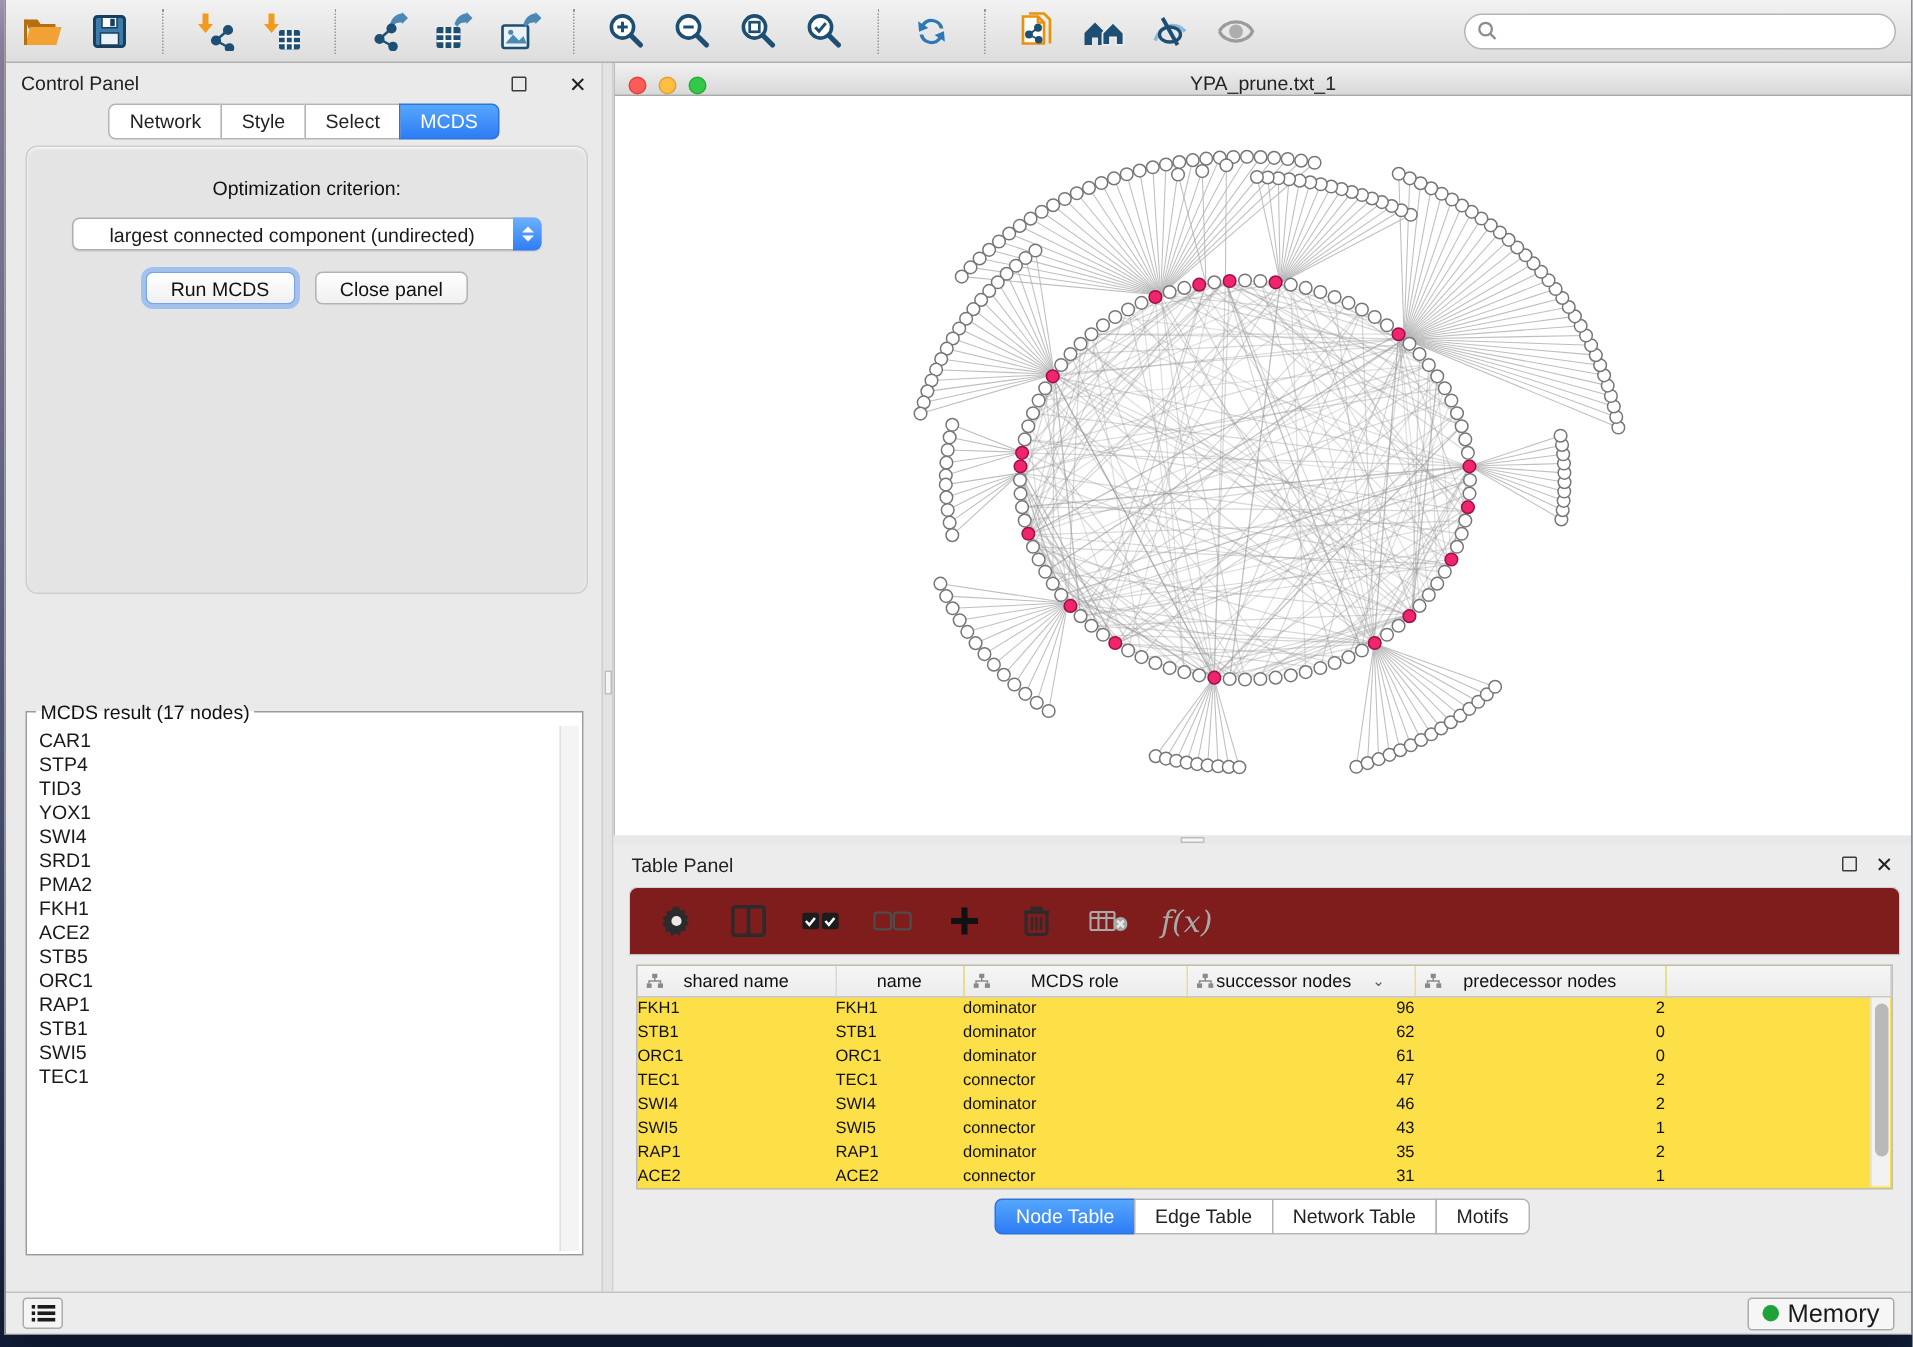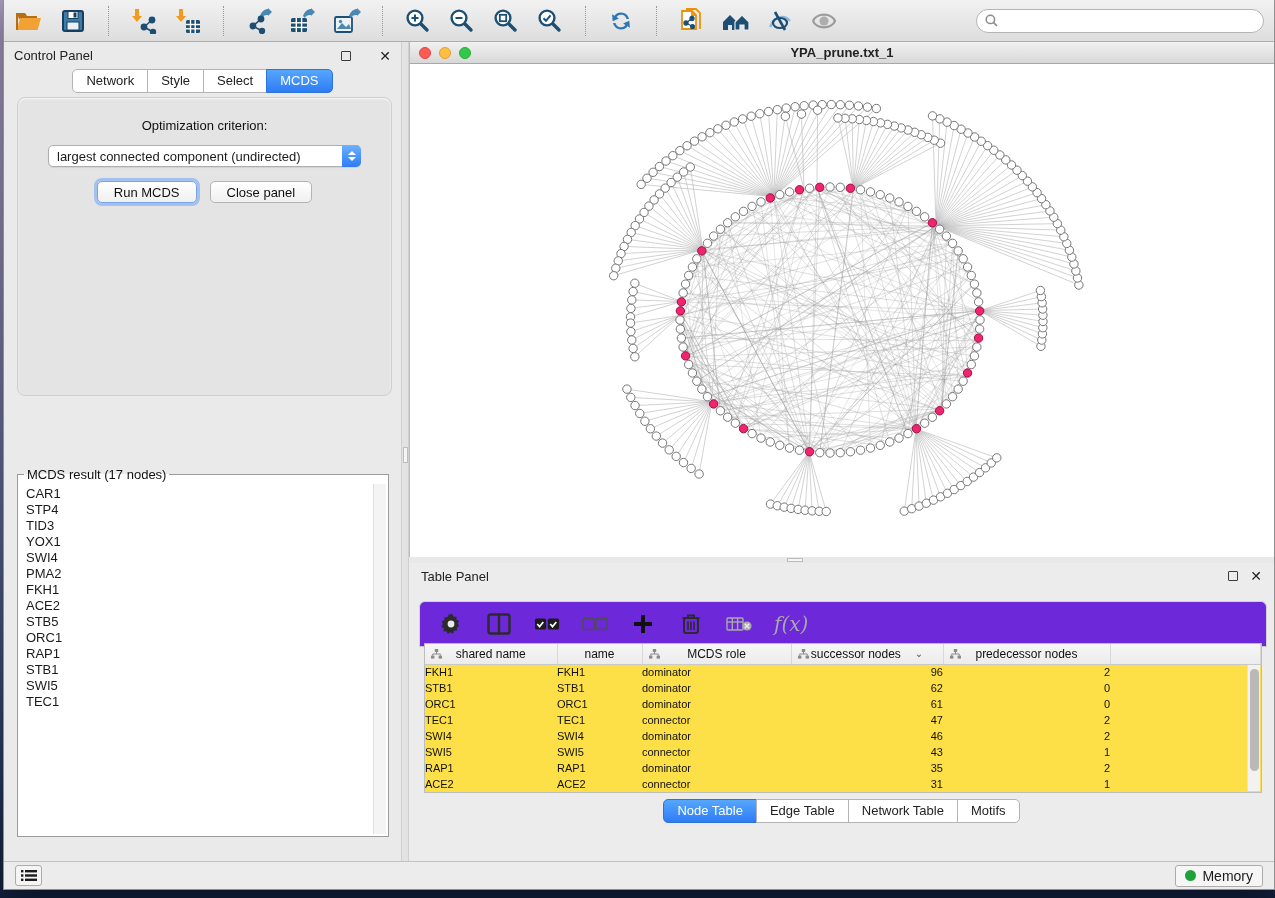--- a/index.html
+++ b/index.html
@@ -50,21 +50,21 @@
     position:absolute; left:13px; right:9px; top:55px; height:299px;
     background:#e4e4e4; border:1px solid #cfcfcf; border-radius:8px;
     box-shadow:inset 0 1px 2px rgba(255,255,255,.8);
   }
   .opt-label { text-align:center; font-size:13px; margin-top:20px; color:#111; }
   .dropdown {
     margin:12px auto 0; width:313px; height:22px; background:#fff;
     border:1px solid #aeaeae; border-radius:5px; display:flex; align-items:center;
     font-size:13px; cursor:pointer; box-shadow:0 1px 1px rgba(0,0,0,.08);
   }
-  .dropdown .dd-text { flex:1; padding:0 8px; white-space:nowrap; overflow:hidden; }
+  .dropdown .dd-text { flex:1; padding:0 24px; white-space:nowrap; overflow:hidden; }
   .dd-step {
     width:19px; height:22px; margin:-1px -1px -1px 0; border-radius:0 5px 5px 0;
     background:linear-gradient(#6cb1fd,#2f7cf6); display:flex; flex-direction:column;
     align-items:center; justify-content:center; gap:2px;
   }
   .dd-step i { display:block; width:0; height:0; border-left:4px solid transparent; border-right:4px solid transparent; }
   .dd-up { border-bottom:4px solid #fff; }
   .dd-dn { border-top:4px solid #fff; }
   .btn-row { display:flex; justify-content:center; gap:13px; margin-top:14px; }
   .aqua-btn {
@@ -83,34 +83,34 @@
   
   .vsplit { width:8px; flex:none; background:#e3e3e3; border-left:1px solid #cfcfcf; border-right:1px solid #cfcfcf; position:relative; }
   .vsplit .grip { position:absolute; top:405px; left:1px; width:5px; height:16px; background:#f5f5f5; border:1px solid #bdbdbd; }
   .hsplit { height:6px; background:#e8e8e8; position:relative; flex:none; }
   .hsplit .grip { position:absolute; left:378px; top:1px; width:16px; height:4px; background:#f5f5f5; border:1px solid #bdbdbd; }
   
   .rside { flex:1; display:flex; flex-direction:column; min-width:0; }
   .netpane { height:515px; flex:none; display:flex; flex-direction:column; border-left:1px solid #bdbdbd; }
   .net-title {
     height:22px; background:linear-gradient(#f1f1f1,#d8d8d8); border-bottom:1px solid #a8a8a8;
-    display:flex; align-items:center; position:relative; flex:none;font-weight:bold;
+    display:flex; align-items:flex-end; position:relative; flex:none;
   }
   .tl { width:12px; height:12px; border-radius:50%; margin-left:8px; }
   .tl.r { background:#fc5b57; border:1px solid #e1443e; margin-left:9px; }
   .tl.y { background:#fdbe41; border:1px solid #e0a133; }
   .tl.g { background:#34c84a; border:1px solid #2aa93a; }
   .net-title .t { position:absolute; left:0; right:0; text-align:center; font-size:13px; color:#222; }
   .canvas { flex:1; background:#fff; position:relative; overflow:hidden; }
   .canvas svg { position:absolute; inset:0; }
   
   .tpanel { flex:1; background:#ececec; position:relative; min-height:0; }
   .tp-head { height:26px; display:flex; align-items:center; padding:0 12px; font-size:13px; color:#222; }
   .tp-toolbar {
-    margin:12px 7px 0 10px; height:46px; background:#6d28d9; border:1px solid #d2d2d2;
+    margin:2px 7px 0 10px; height:46px; background:#7f1d1d; border:1px solid #d2d2d2;
     border-radius:6px 6px 0 0; border-bottom:1px solid #c4c4c4;
     display:flex; align-items:center; gap:22px; padding:0 18px;
   }
   .tp-toolbar .tb-ico { width:26px; height:26px; }
   .fx { font-size:20px; color:#a9a9a9; font-style:italic; font-family:"DejaVu Serif",serif; }
   .tbl-wrap { position:absolute; left:15px; right:12px; top:80px; bottom:68px; background:#fde047; border:1px solid #bdbdbd; overflow:hidden; }
   table.data { border-collapse:collapse; table-layout:fixed; width:100%; }
   table.data th {
     height:20px; background:linear-gradient(#f6f6f6,#ececec); border-bottom:1px solid #c9c9c9;
     border-right:1px solid #d8d8d8; font-size:12px; font-weight:normal; color:#111;
@@ -126,21 +126,21 @@
   .tbl-scroll .thumb { position:absolute; top:4px; left:2px; width:9px; height:102px; background:#b9b9b9; border-radius:5px; }
   .tp-tabs { position:absolute; left:0; right:0; bottom:38px; display:flex; justify-content:center; }
   
   .statusbar {
     position:absolute; left:0; right:0; bottom:0; height:28px; background:#ececec;
     border-top:1px solid #c2c2c2; display:flex; align-items:center; padding:0 11px;
   }
   .sb-btn { width:27px; height:21px; background:#f5f5f5; border:1px solid #ababab; border-radius:3px; display:flex; align-items:center; justify-content:center; cursor:pointer; }
   .mem-btn {
     margin-left:auto; height:22px; background:#f6f6f6; border:1px solid #ababab; border-radius:3px;
-    display:flex; align-items:center; gap:6px; padding:0 9px; font-size:14px; cursor:pointer;
+    display:flex; align-items:center; gap:6px; padding:0 9px; font-size:17px; cursor:pointer;
   }
   .mem-dot { width:11px; height:11px; border-radius:50%; }
 </style>
 </head>
 <body>
 
 <div class="window">
 
   <div class="toolbar">
     <span class="tb-ico">
@@ -334,20 +334,21 @@
       </div>
 
       <fieldset class="mcds">
         <legend>MCDS result (17 nodes)</legend>
         <div class="mcds-list" id="mcds-list">
             <div>CAR1</div>
             <div>STP4</div>
             <div>TID3</div>
             <div>YOX1</div>
             <div>SWI4</div>
+            <div>SRD1</div>
             <div>PMA2</div>
             <div>FKH1</div>
             <div>ACE2</div>
             <div>STB5</div>
             <div>ORC1</div>
             <div>RAP1</div>
             <div>STB1</div>
             <div>SWI5</div>
             <div>TEC1</div>
           </div>

